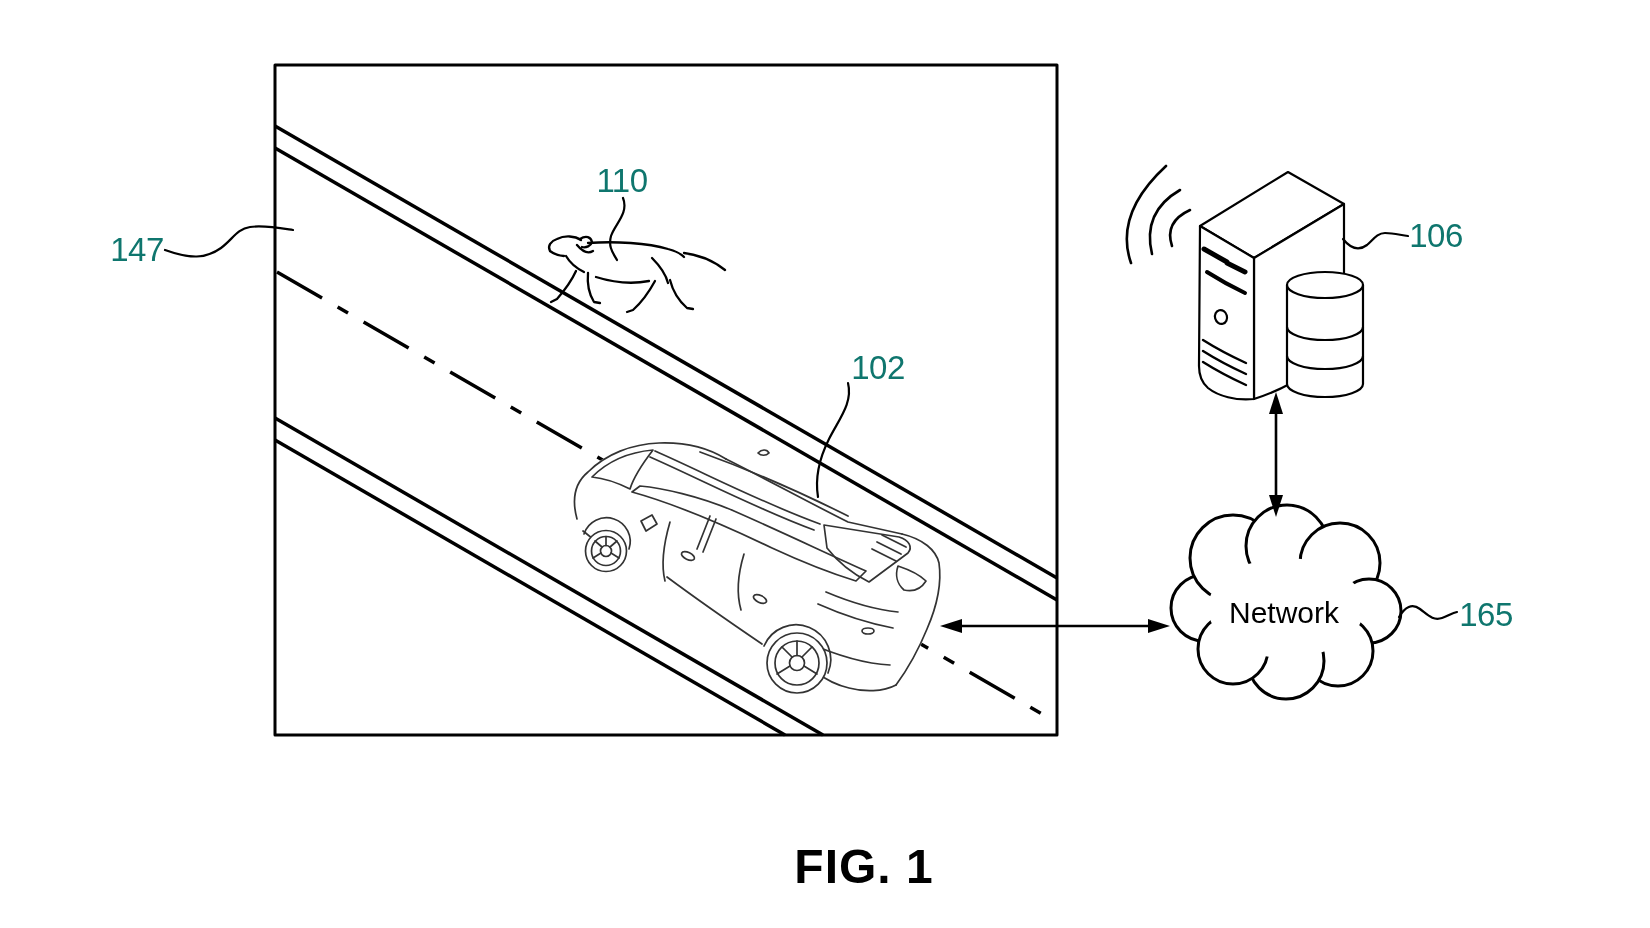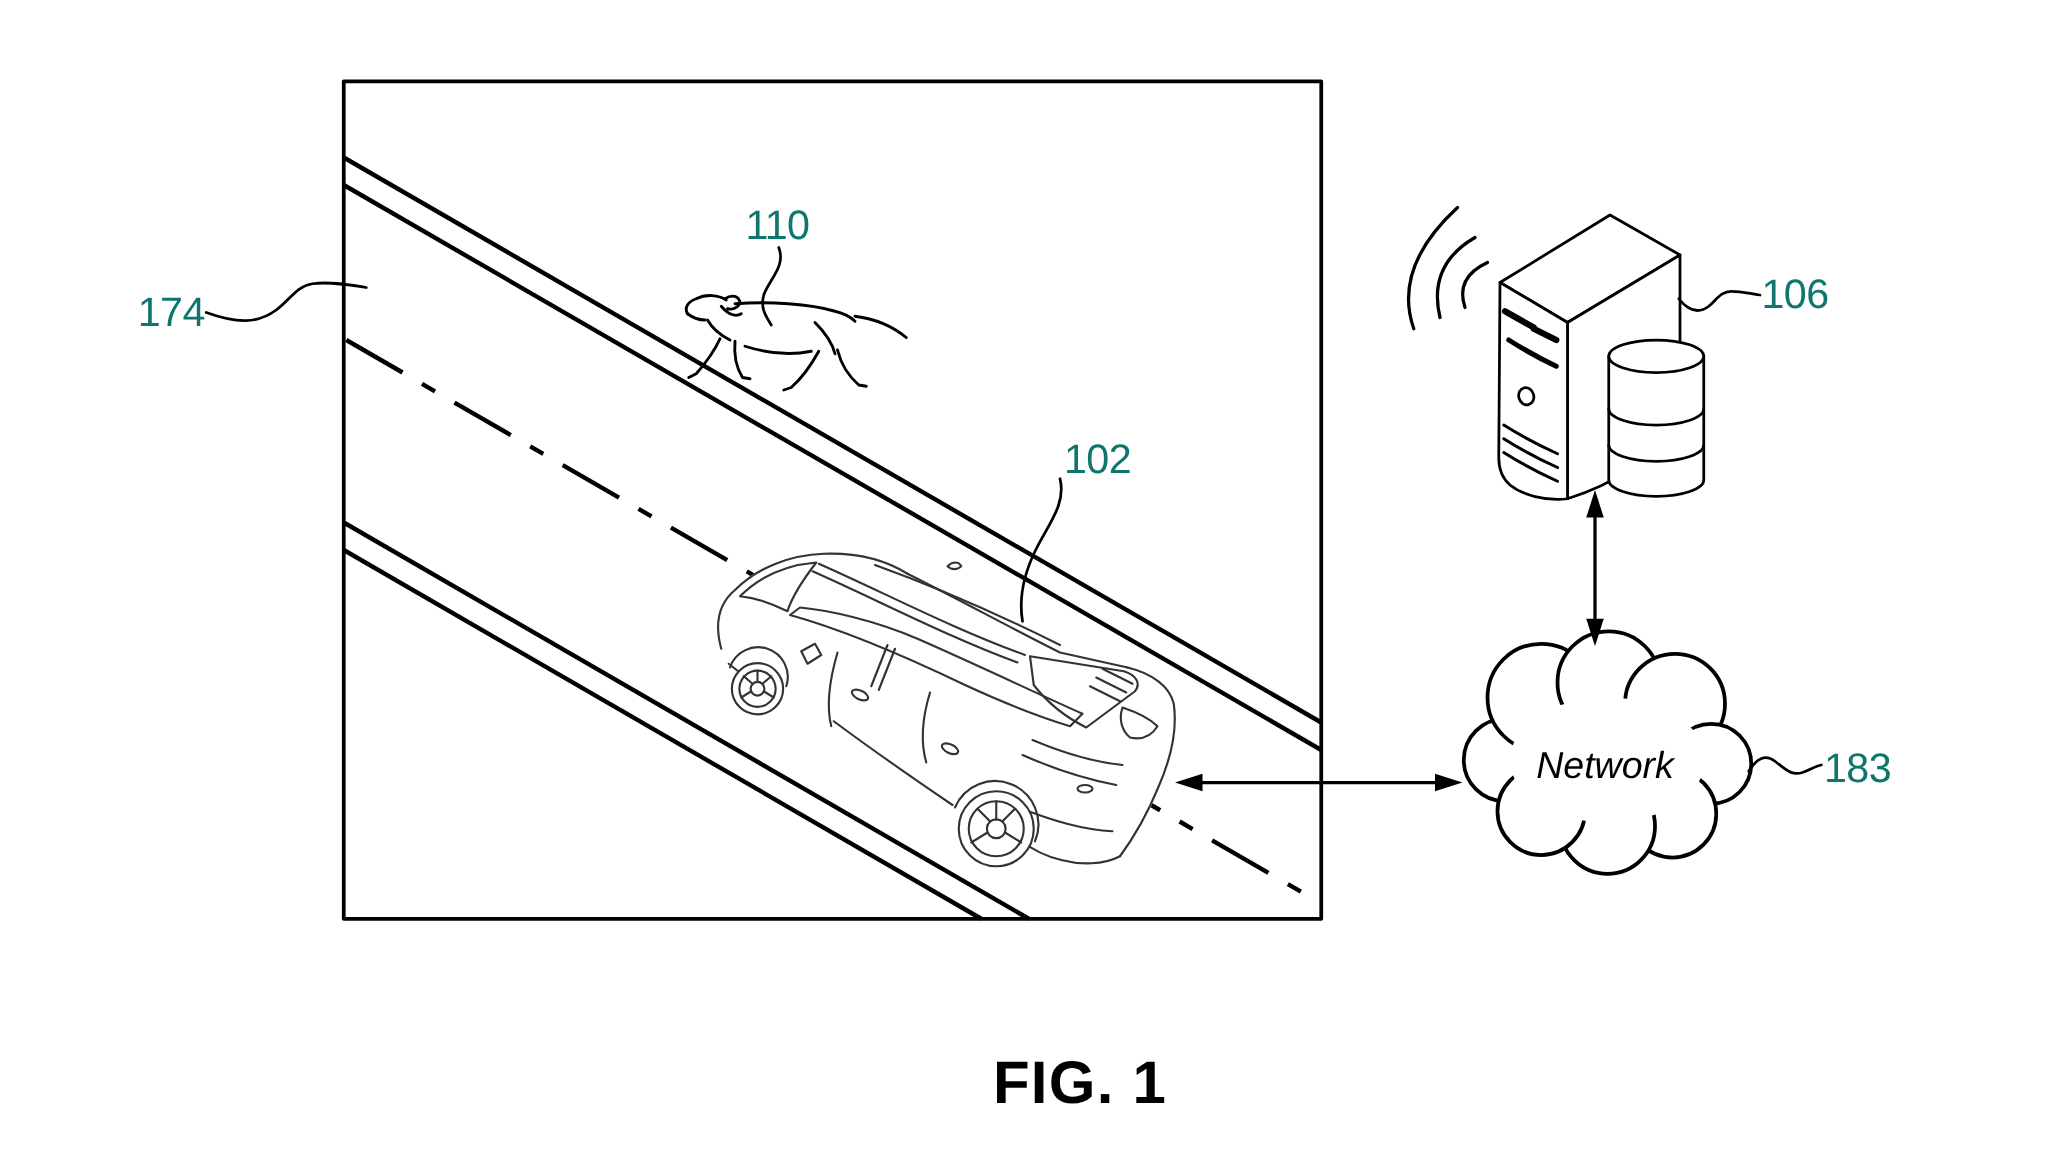--- a/index.html
+++ b/index.html
@@ -166,23 +166,23 @@
 
     <g stroke="#000" stroke-width="2.2">
       <path d="M 165 250 C 190 259 206 259 221 248 C 233 239 237 229 250 227 C 264 225 280 228 293 230"></path>
       <path d="M 623 198 C 629 213 615 224 611 236 C 608 247 613 253 617 260"></path>
       <path d="M 848 383 C 853 403 839 419 829 439 C 819 459 815 479 818 497"></path>
       <path d="M 1343 239 C 1351 249 1359 251 1367 245 C 1373 240 1377 233 1385 233 C 1394 233 1400 235 1408 236"></path>
       <path d="M 1399 617 C 1405 607 1412 603 1420 609 C 1428 615 1433 621 1442 618 C 1448 616 1452 613 1457 612"></path>
     </g>
   </svg>
 
-  <div class="ref-label" style="left:137px; top:249px;">174</div>
+  <div class="ref-label" style="left:137px; top:249px;">147</div>
   <div class="ref-label" style="left:622px; top:180px;">110</div>
   <div class="ref-label" style="left:878px; top:367px;">102</div>
   <div class="ref-label" style="left:1436px; top:235px;text-align:center;">106</div>
-  <div class="ref-label" style="left:1486px; top:614px;">183</div>
+  <div class="ref-label" style="left:1486px; top:614px;">165</div>
 
-  <div class="cloud-label" style="left:1284px; top:613px;font-style:italic;">Network</div>
+  <div class="cloud-label" style="left:1284px; top:613px;">Network</div>
 
   <div class="fig-caption" style="left:864px; top:867px;">FIG. 1</div>
 
 </div>
 
 </body></html>

